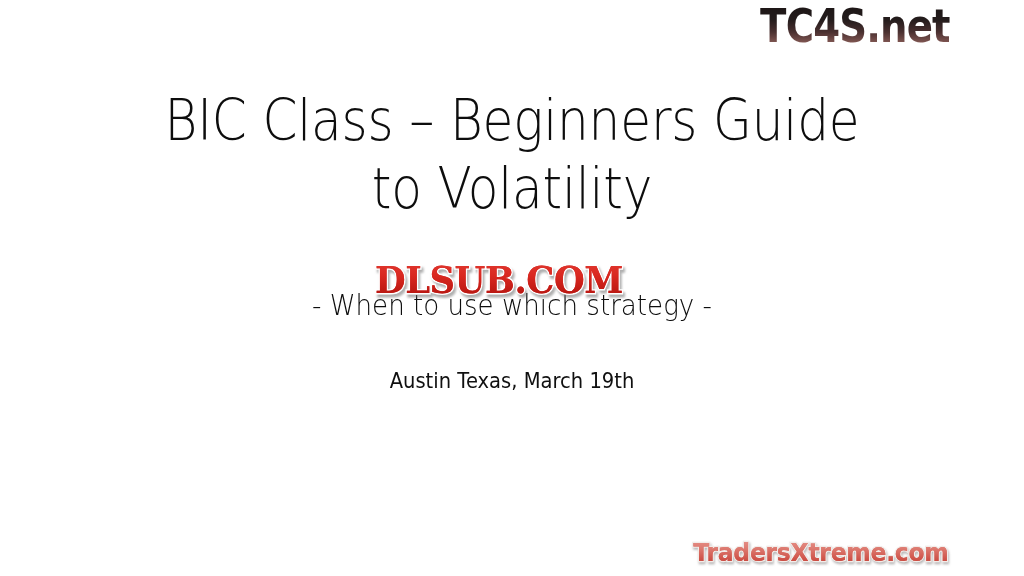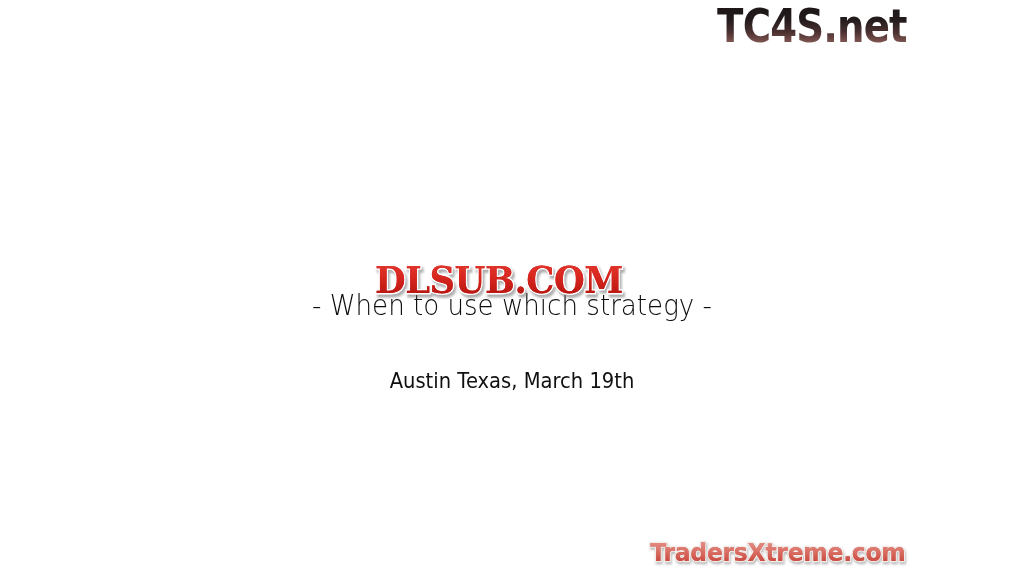--- a/index.html
+++ b/index.html
@@ -11,20 +11,21 @@
   body {
     font-family: "Liberation Sans", sans-serif;
   }
 
   #slide {
     position: relative;
     width: 912px;
     height: 576px;
     background: #ffffff;
     overflow: hidden;
+    padding-left: 43px;
   }
 
   
   .title-block {
     position: absolute;
     left: 62px;
     top: 86px;
     width: 900px;
     text-align: center;
   }
@@ -161,20 +162,24 @@
     filter: none;
   }
 </style>
 </head>
 <body>
 
 <div id="slide">
 
   <div class="wm-tc4s">TC4S.net</div>
 
+  <div class="title-block">
+    <div class="title-line">BIC Class – Beginners Guide</div>
+    <div class="title-line">to Volatility</div>
+  </div>
 
   <div class="subtitle">- When to use which strategy -</div>
 
   <div class="wm-dlsub">DLSUB.COM<span class="fill">DLSUB.COM</span></div>
 
   <div class="datline">Austin Texas, March 19th</div>
 
   <div class="wm-tx">TradersXtreme.com<span class="fill">TradersXtreme.com</span></div>
 
 </div>

